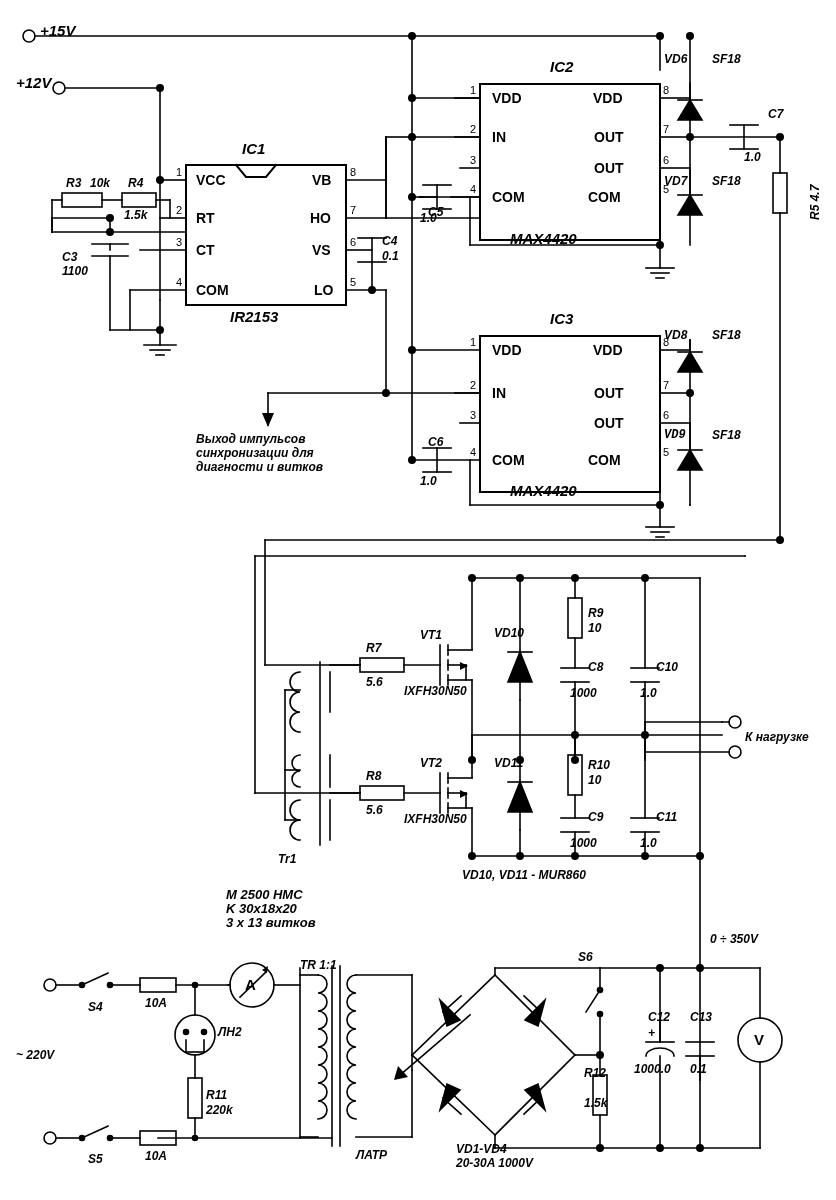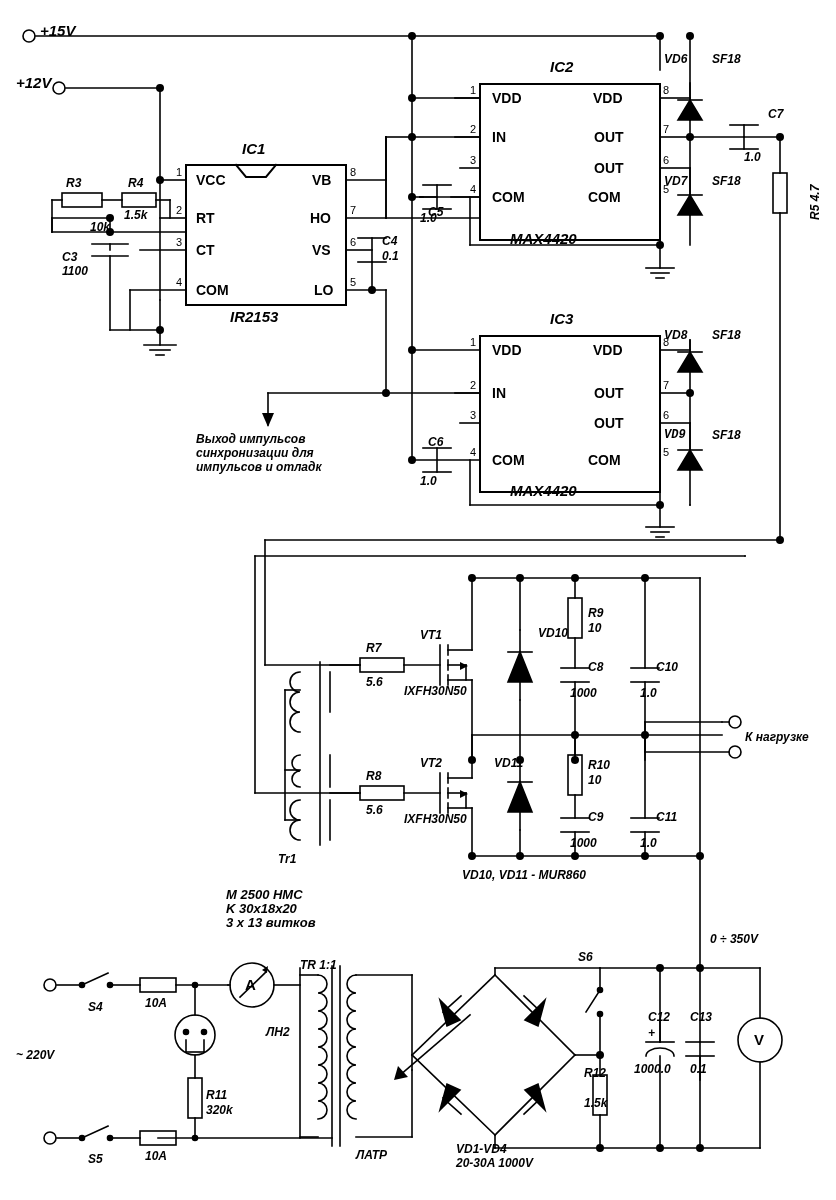--- a/index.html
+++ b/index.html
@@ -475,21 +475,21 @@
 <div class="lbl pinnum" style="left:470px;top:336px;">1</div>
 <div class="lbl pinnum" style="left:470px;top:379px;">2</div>
 <div class="lbl pinnum" style="left:470px;top:409px;">3</div>
 <div class="lbl pinnum" style="left:470px;top:446px;">4</div>
 <div class="lbl pinnum" style="left:663px;top:336px;">8</div>
 <div class="lbl pinnum" style="left:663px;top:379px;">7</div>
 <div class="lbl pinnum" style="left:663px;top:409px;">6</div>
 <div class="lbl pinnum" style="left:663px;top:446px;">5</div>
 
 <div class="lbl ital" style="left:66px;top:176px;">R3</div>
-<div class="lbl ital" style="left:90px;top:176px;margin-top:44px;">10k</div>
+<div class="lbl ital" style="left:90px;top:176px;">10k</div>
 <div class="lbl ital" style="left:128px;top:176px;">R4</div>
 <div class="lbl ital" style="left:124px;top:208px;">1.5k</div>
 <div class="lbl ital" style="left:62px;top:250px;">C3</div>
 <div class="lbl ital" style="left:62px;top:264px;">1100</div>
 <div class="lbl ital" style="left:382px;top:234px;">C4</div>
 <div class="lbl ital" style="left:382px;top:249px;">0.1</div>
 <div class="lbl ital" style="left:428px;top:172px;margin-top:33px;">C5</div>
 <div class="lbl ital" style="left:420px;top:211px;">1.0</div>
 <div class="lbl ital" style="left:428px;top:435px;">C6</div>
 <div class="lbl ital" style="left:420px;top:474px;">1.0</div>
@@ -502,32 +502,32 @@
 <div class="lbl ital" style="left:664px;top:174px;">VD7</div>
 <div class="lbl ital" style="left:712px;top:174px;">SF18</div>
 <div class="lbl ital" style="left:664px;top:328px;">VD8</div>
 <div class="lbl ital" style="left:712px;top:328px;">SF18</div>
 <div class="lbl ital" style="left:664px;top:428px;font-family:Liberation Mono, monospace;">VD9</div>
 <div class="lbl ital" style="left:712px;top:428px;">SF18</div>
 
 <div class="lbl ital multi" style="left:196px;top:432px;">
   <div>Выход импульсов</div>
   <div>синхронизации для</div>
-  <div>импульсов и отладк</div>
+  <div>диагности и витков</div>
 </div>
 
 <div class="lbl ital" style="left:366px;top:641px;">R7</div>
 <div class="lbl ital" style="left:366px;top:675px;">5.6</div>
 <div class="lbl ital" style="left:366px;top:769px;">R8</div>
 <div class="lbl ital" style="left:366px;top:803px;">5.6</div>
 <div class="lbl ital" style="left:420px;top:628px;">VT1</div>
 <div class="lbl ital" style="left:404px;top:684px;">IXFH30N50</div>
 <div class="lbl ital" style="left:420px;top:756px;">VT2</div>
 <div class="lbl ital" style="left:404px;top:812px;">IXFH30N50</div>
-<div class="lbl ital" style="left:494px;top:626px;margin-left:44px;">VD10</div>
+<div class="lbl ital" style="left:494px;top:626px;">VD10</div>
 <div class="lbl ital" style="left:494px;top:756px;">VD11</div>
 <div class="lbl ital" style="left:588px;top:606px;">R9</div>
 <div class="lbl ital" style="left:588px;top:621px;">10</div>
 <div class="lbl ital" style="left:588px;top:758px;">R10</div>
 <div class="lbl ital" style="left:588px;top:773px;">10</div>
 <div class="lbl ital" style="left:588px;top:660px;">C8</div>
 <div class="lbl ital" style="left:570px;top:686px;">1000</div>
 <div class="lbl ital" style="left:588px;top:810px;">C9</div>
 <div class="lbl ital" style="left:570px;top:836px;">1000</div>
 <div class="lbl ital" style="left:656px;top:660px;">C10</div>
@@ -542,23 +542,23 @@
   <div>3 x 13 витков</div>
 </div>
 <div class="lbl ital" style="left:462px;top:868px;">VD10, VD11 - MUR860</div>
 
 <div class="lbl ital" style="left:16px;top:1048px;">~ 220V</div>
 <div class="lbl ital" style="left:88px;top:1000px;">S4</div>
 <div class="lbl ital" style="left:145px;top:996px;">10A</div>
 <div class="lbl ital" style="left:88px;top:1152px;">S5</div>
 <div class="lbl ital" style="left:145px;top:1149px;">10A</div>
 <div class="lbl bold big" style="left:245px;top:976px;">A</div>
-<div class="lbl ital" style="left:218px;top:1025px;margin-left:48px;">ЛН2</div>
+<div class="lbl ital" style="left:218px;top:1025px;">ЛН2</div>
 <div class="lbl ital" style="left:206px;top:1088px;">R11</div>
-<div class="lbl ital" style="left:206px;top:1103px;">320k</div>
+<div class="lbl ital" style="left:206px;top:1103px;">220k</div>
 <div class="lbl ital" style="left:300px;top:958px;">TR 1:1</div>
 <div class="lbl ital" style="left:356px;top:1148px;">ЛАТР</div>
 <div class="lbl ital multi" style="left:456px;top:1142px;">
   <div>VD1-VD4</div>
   <div>20-30A 1000V</div>
 </div>
 <div class="lbl ital" style="left:578px;top:950px;">S6</div>
 <div class="lbl ital" style="left:584px;top:1066px;">R12</div>
 <div class="lbl ital" style="left:584px;top:1096px;">1.5k</div>
 <div class="lbl ital" style="left:648px;top:1010px;">C12</div>

